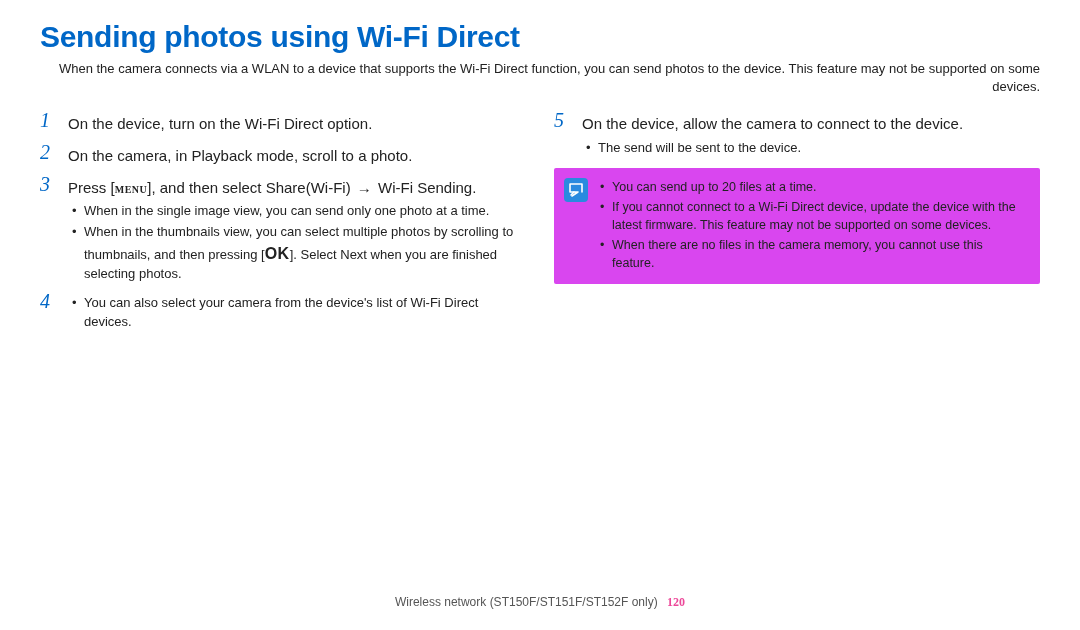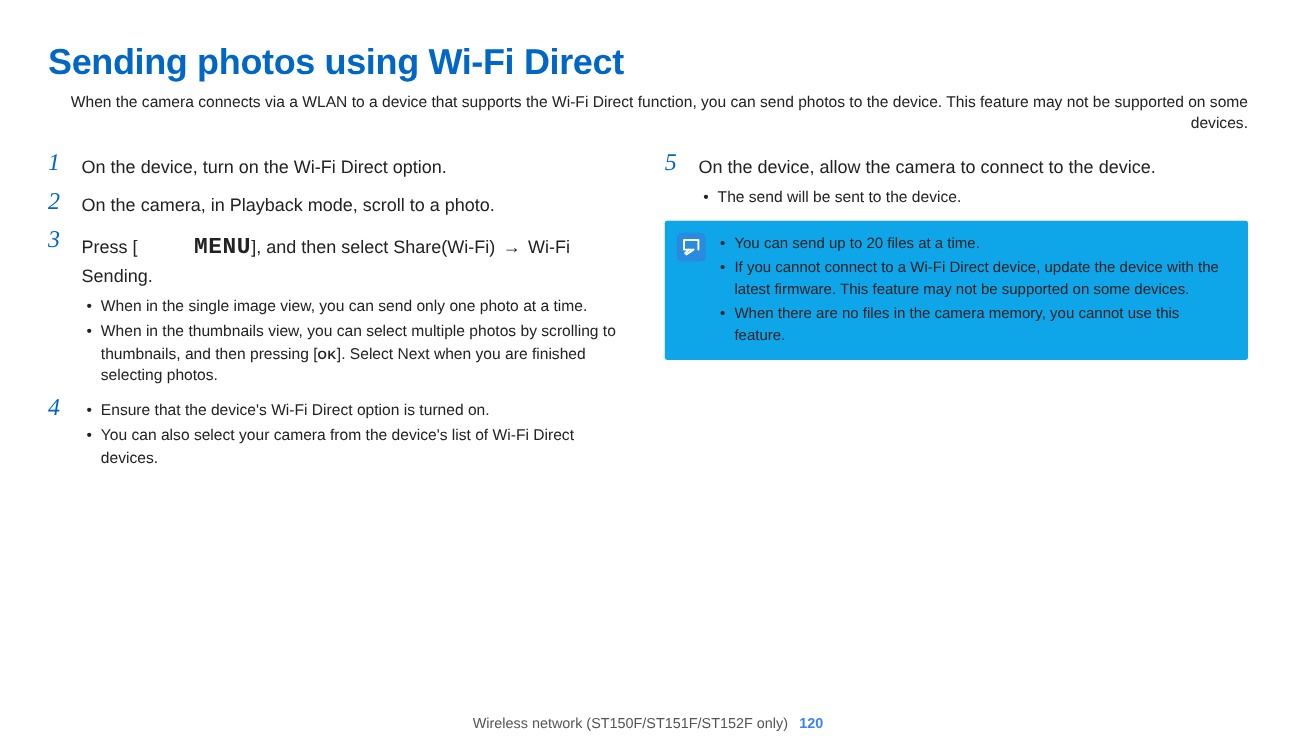--- a/index.html
+++ b/index.html
@@ -7,21 +7,21 @@
     padding: 0;
     width: 1080px;
     height: 630px;
     background: #ffffff;
     font-family: "Segoe UI", "Myriad Pro", Arial, sans-serif;
     color: #222;
     overflow: hidden;
   }
   .page {
     box-sizing: border-box;
-    padding: 36px 40px 0 40px;
+    padding: 20px 40px 0 40px;
     width: 100%;
     height: 100%;
     position: relative;
   }
   h1.title {
     color: #0067c7;
     font-size: 30px;
     font-weight: 700;
     margin: 0 0 6px 0;
     letter-spacing: -0.3px;
@@ -78,34 +78,33 @@
     padding-left: 12px;
     margin-bottom: 2px;
   }
   ul.sub > li::before {
     content: "•";
     position: absolute;
     left: 0;
     top: 0;
   }
   .menu-label {
-    font-family: Liberation Mono, monospace;
+    font-family: Liberation Serif, serif;
     font-weight: 700;
     letter-spacing: 0.5px;
-    font-size: 19px;
-    margin-left: 47px;
+    font-size: 10px;
   }
   .ok-label {
     font-family: Arial, sans-serif;
     font-weight: 700;
     letter-spacing: 0.5px;
-    font-size: 10px;
+    font-size: 16px;
   }
   .notebox {
-    background: #0ea5e9;
+    background: #d946ef;
     border-radius: 2px;
     padding: 10px 14px 10px 46px;
     position: relative;
     font-size: 12.5px;
     line-height: 1.45;
     margin-top: 8px;
   }
   .notebox ul.sub {
     font-size: 12.5px;
     padding-left: 0;
@@ -128,22 +127,23 @@
     position: absolute;
     bottom: 20px;
     left: 0;
     right: 0;
     text-align: center;
     font-size: 12px;
     color: #555;
   }
   .footer .pnum {
     font-weight: 700;
-    color: #3b82f6;
+    color: #ec4899;
     margin-left: 6px;
+    font-family: Liberation Serif, serif;
   }
   .arrow { padding: 0 2px; }
   b { font-weight: 400; }
 </style>
 </head>
 <body>
 
 <div class="page">
   <h1 class="title">Sending photos using Wi-Fi Direct</h1>
   <p class="intro">When the camera connects via a WLAN to a device that supports the Wi-Fi Direct function, you can send photos to the device. This feature may not be supported on some devices.</p>
@@ -168,21 +168,20 @@
           <ul class="sub">
             <li>When in the single image view, you can send only one photo at a time.</li>
             <li>
               <span>When in the thumbnails view, you can select multiple photos by scrolling to thumbnails, and then pressing [</span><span class="ok-label">OK</span><span>]. Select </span><b>Next</b><span> when you are finished selecting photos.</span>
             </li>
           </ul>
         </li>
         <li>
           <span class="num">4</span>
           <ul class="sub">
-            <li>Ensure that the device's Wi-Fi Direct option is turned on.</li>
             <li>You can also select your camera from the device's list of Wi-Fi Direct devices.</li>
           </ul>
         </li>
       </ol>
     </div>
 
     <div class="col">
       <ol class="steps">
         <li>
           <span class="num">5</span>

